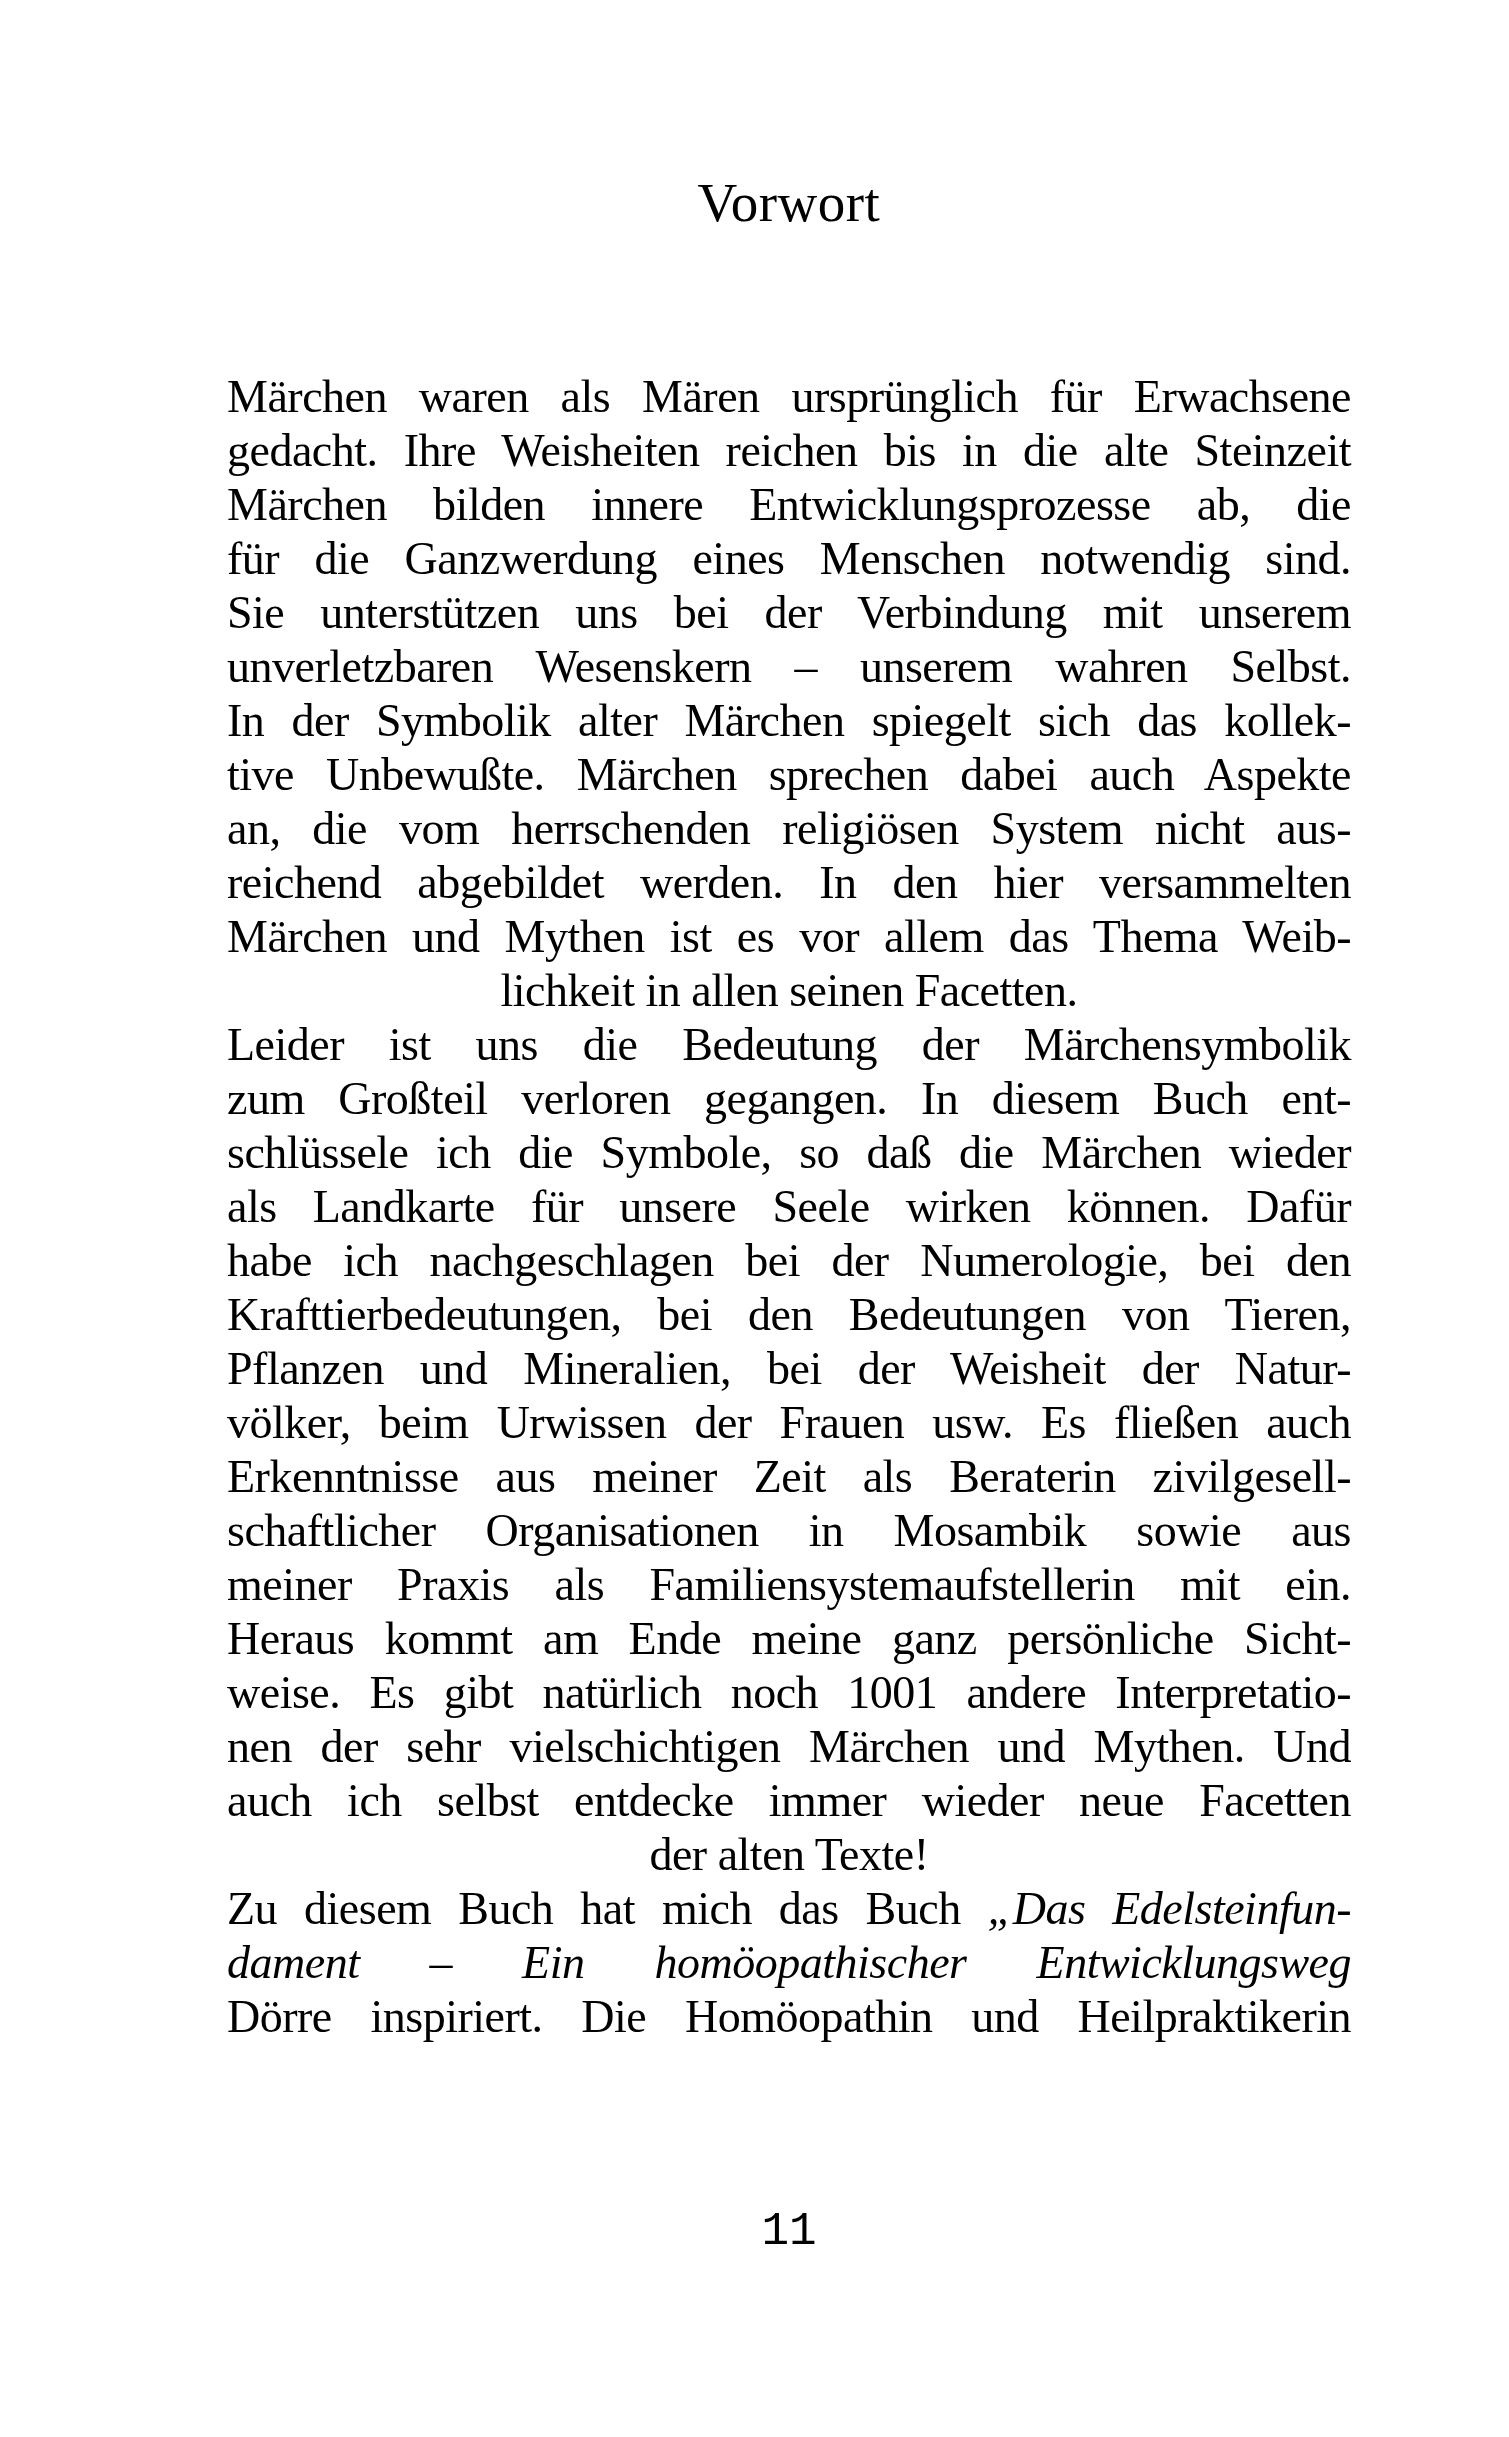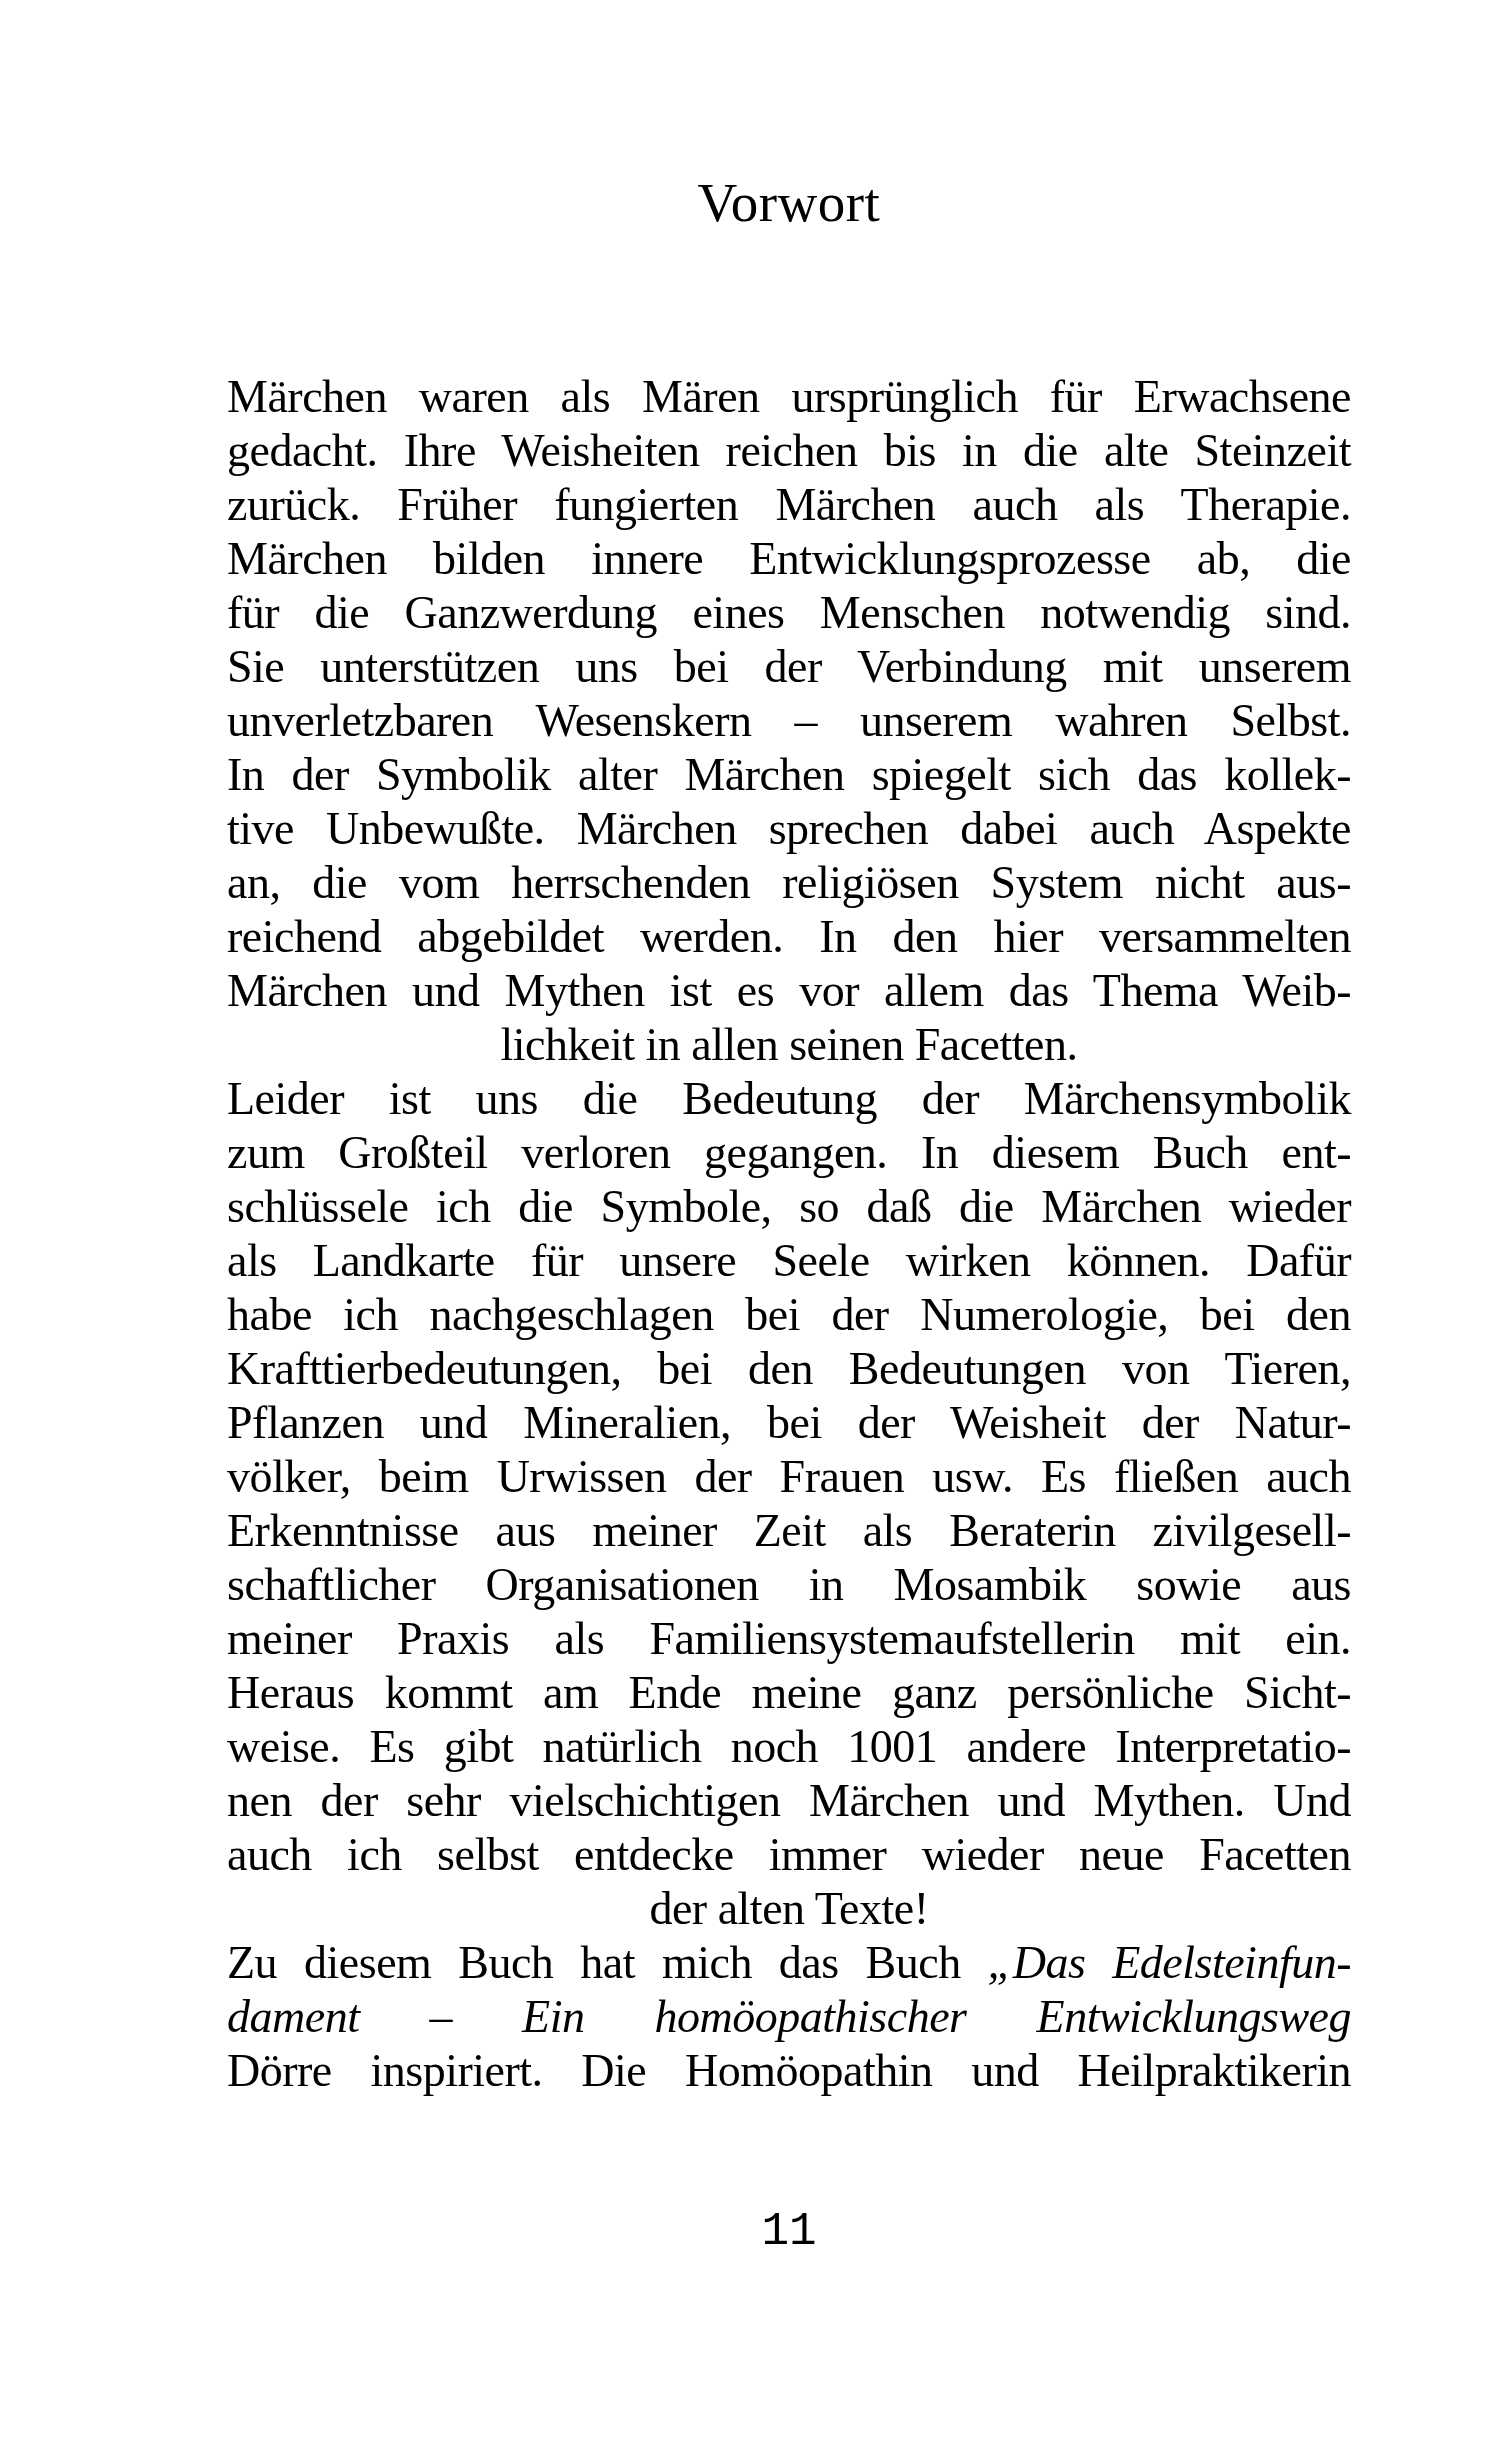--- a/index.html
+++ b/index.html
@@ -67,21 +67,20 @@
   }
 </style>
 </head>
 <body>
 
 <div class="page">
   <h1 class="title">Vorwort</h1>
   <div class="body-text">
       <div class="line just"><span>Märchen waren als Mären ursprünglich für Erwachsene</span></div>
       <div class="line just"><span>gedacht. Ihre Weisheiten reichen bis in die alte Steinzeit</span></div>
-      <div class="line just"><span>zurück. Früher fungierten Märchen auch als Therapie.</span></div>
       <div class="line just"><span>Märchen bilden innere Entwicklungsprozesse ab, die</span></div>
       <div class="line just"><span>für die Ganzwerdung eines Menschen notwendig sind.</span></div>
       <div class="line just"><span>Sie unterstützen uns bei der Verbindung mit unserem</span></div>
       <div class="line just"><span>unverletzbaren Wesenskern – unserem wahren Selbst.</span></div>
       <div class="line just"><span>In der Symbolik alter Märchen spiegelt sich das kollek-</span></div>
       <div class="line just"><span>tive Unbewußte. Märchen sprechen dabei auch Aspekte</span></div>
       <div class="line just"><span>an, die vom herrschenden religiösen System nicht aus-</span></div>
       <div class="line just"><span>reichend abgebildet werden. In den hier versammelten</span></div>
       <div class="line just"><span>Märchen und Mythen ist es vor allem das Thema Weib-</span></div>
       <div class="line"><span>lichkeit in allen seinen Facetten.</span></div>

